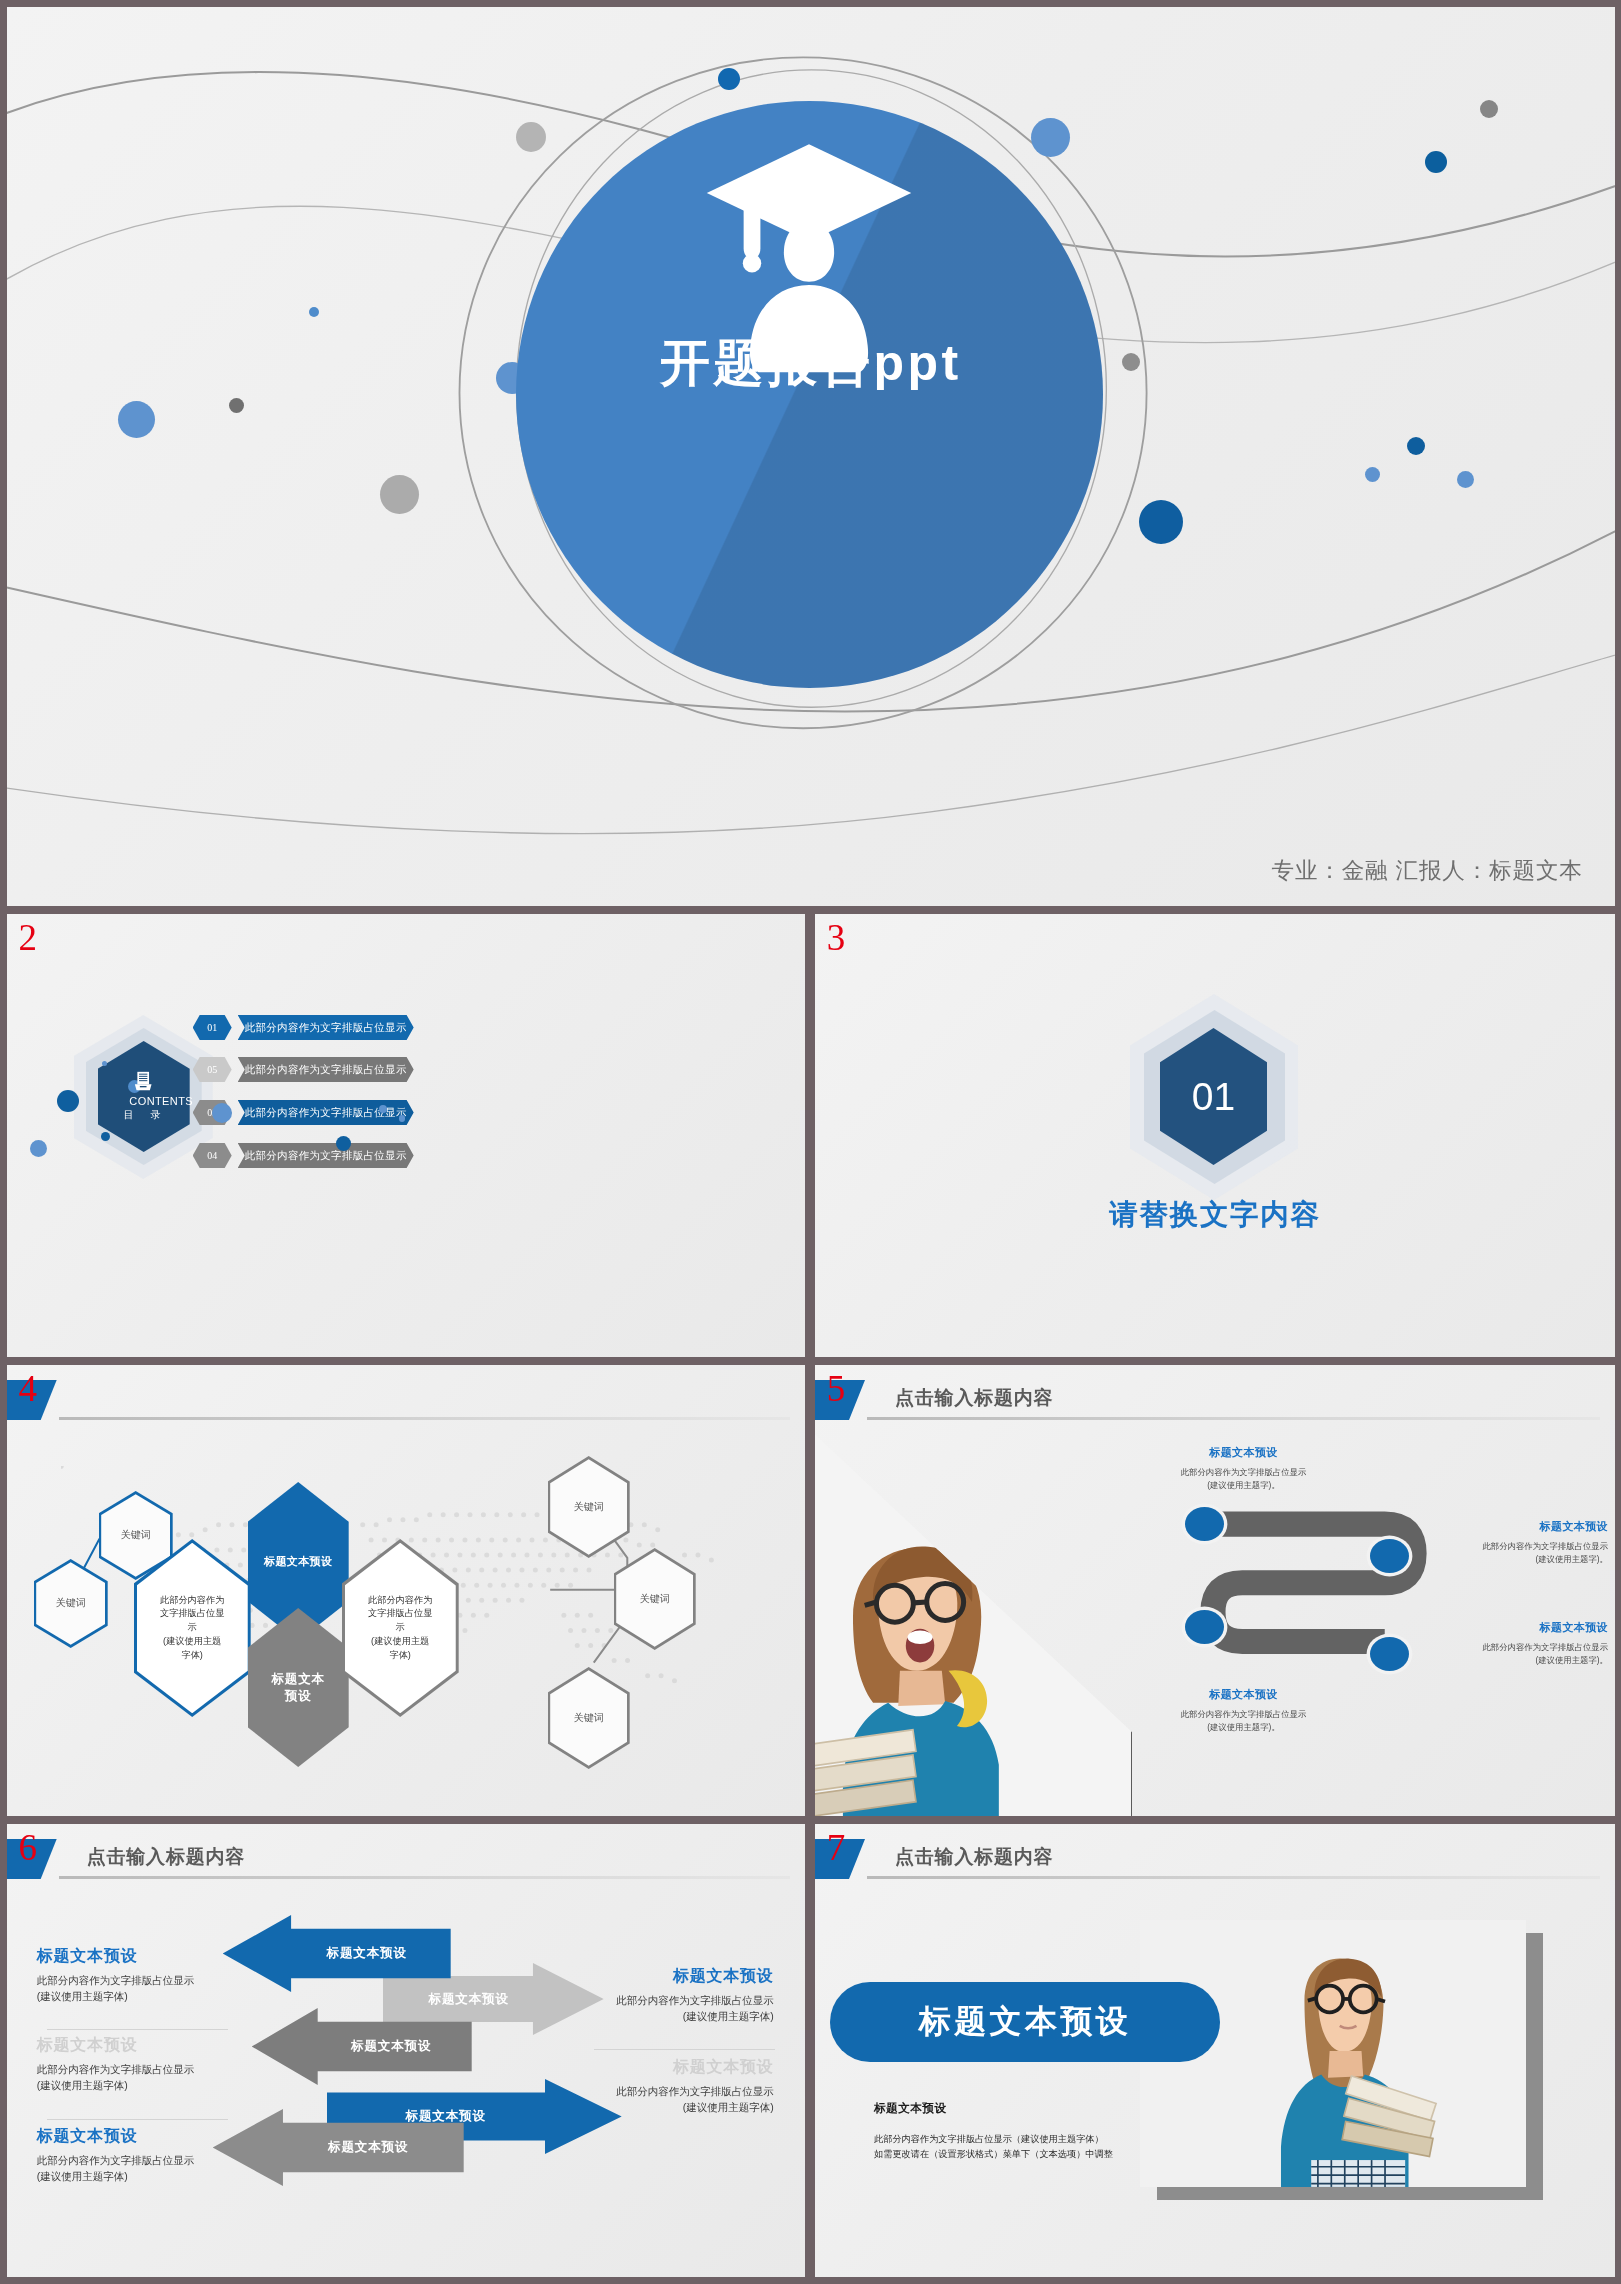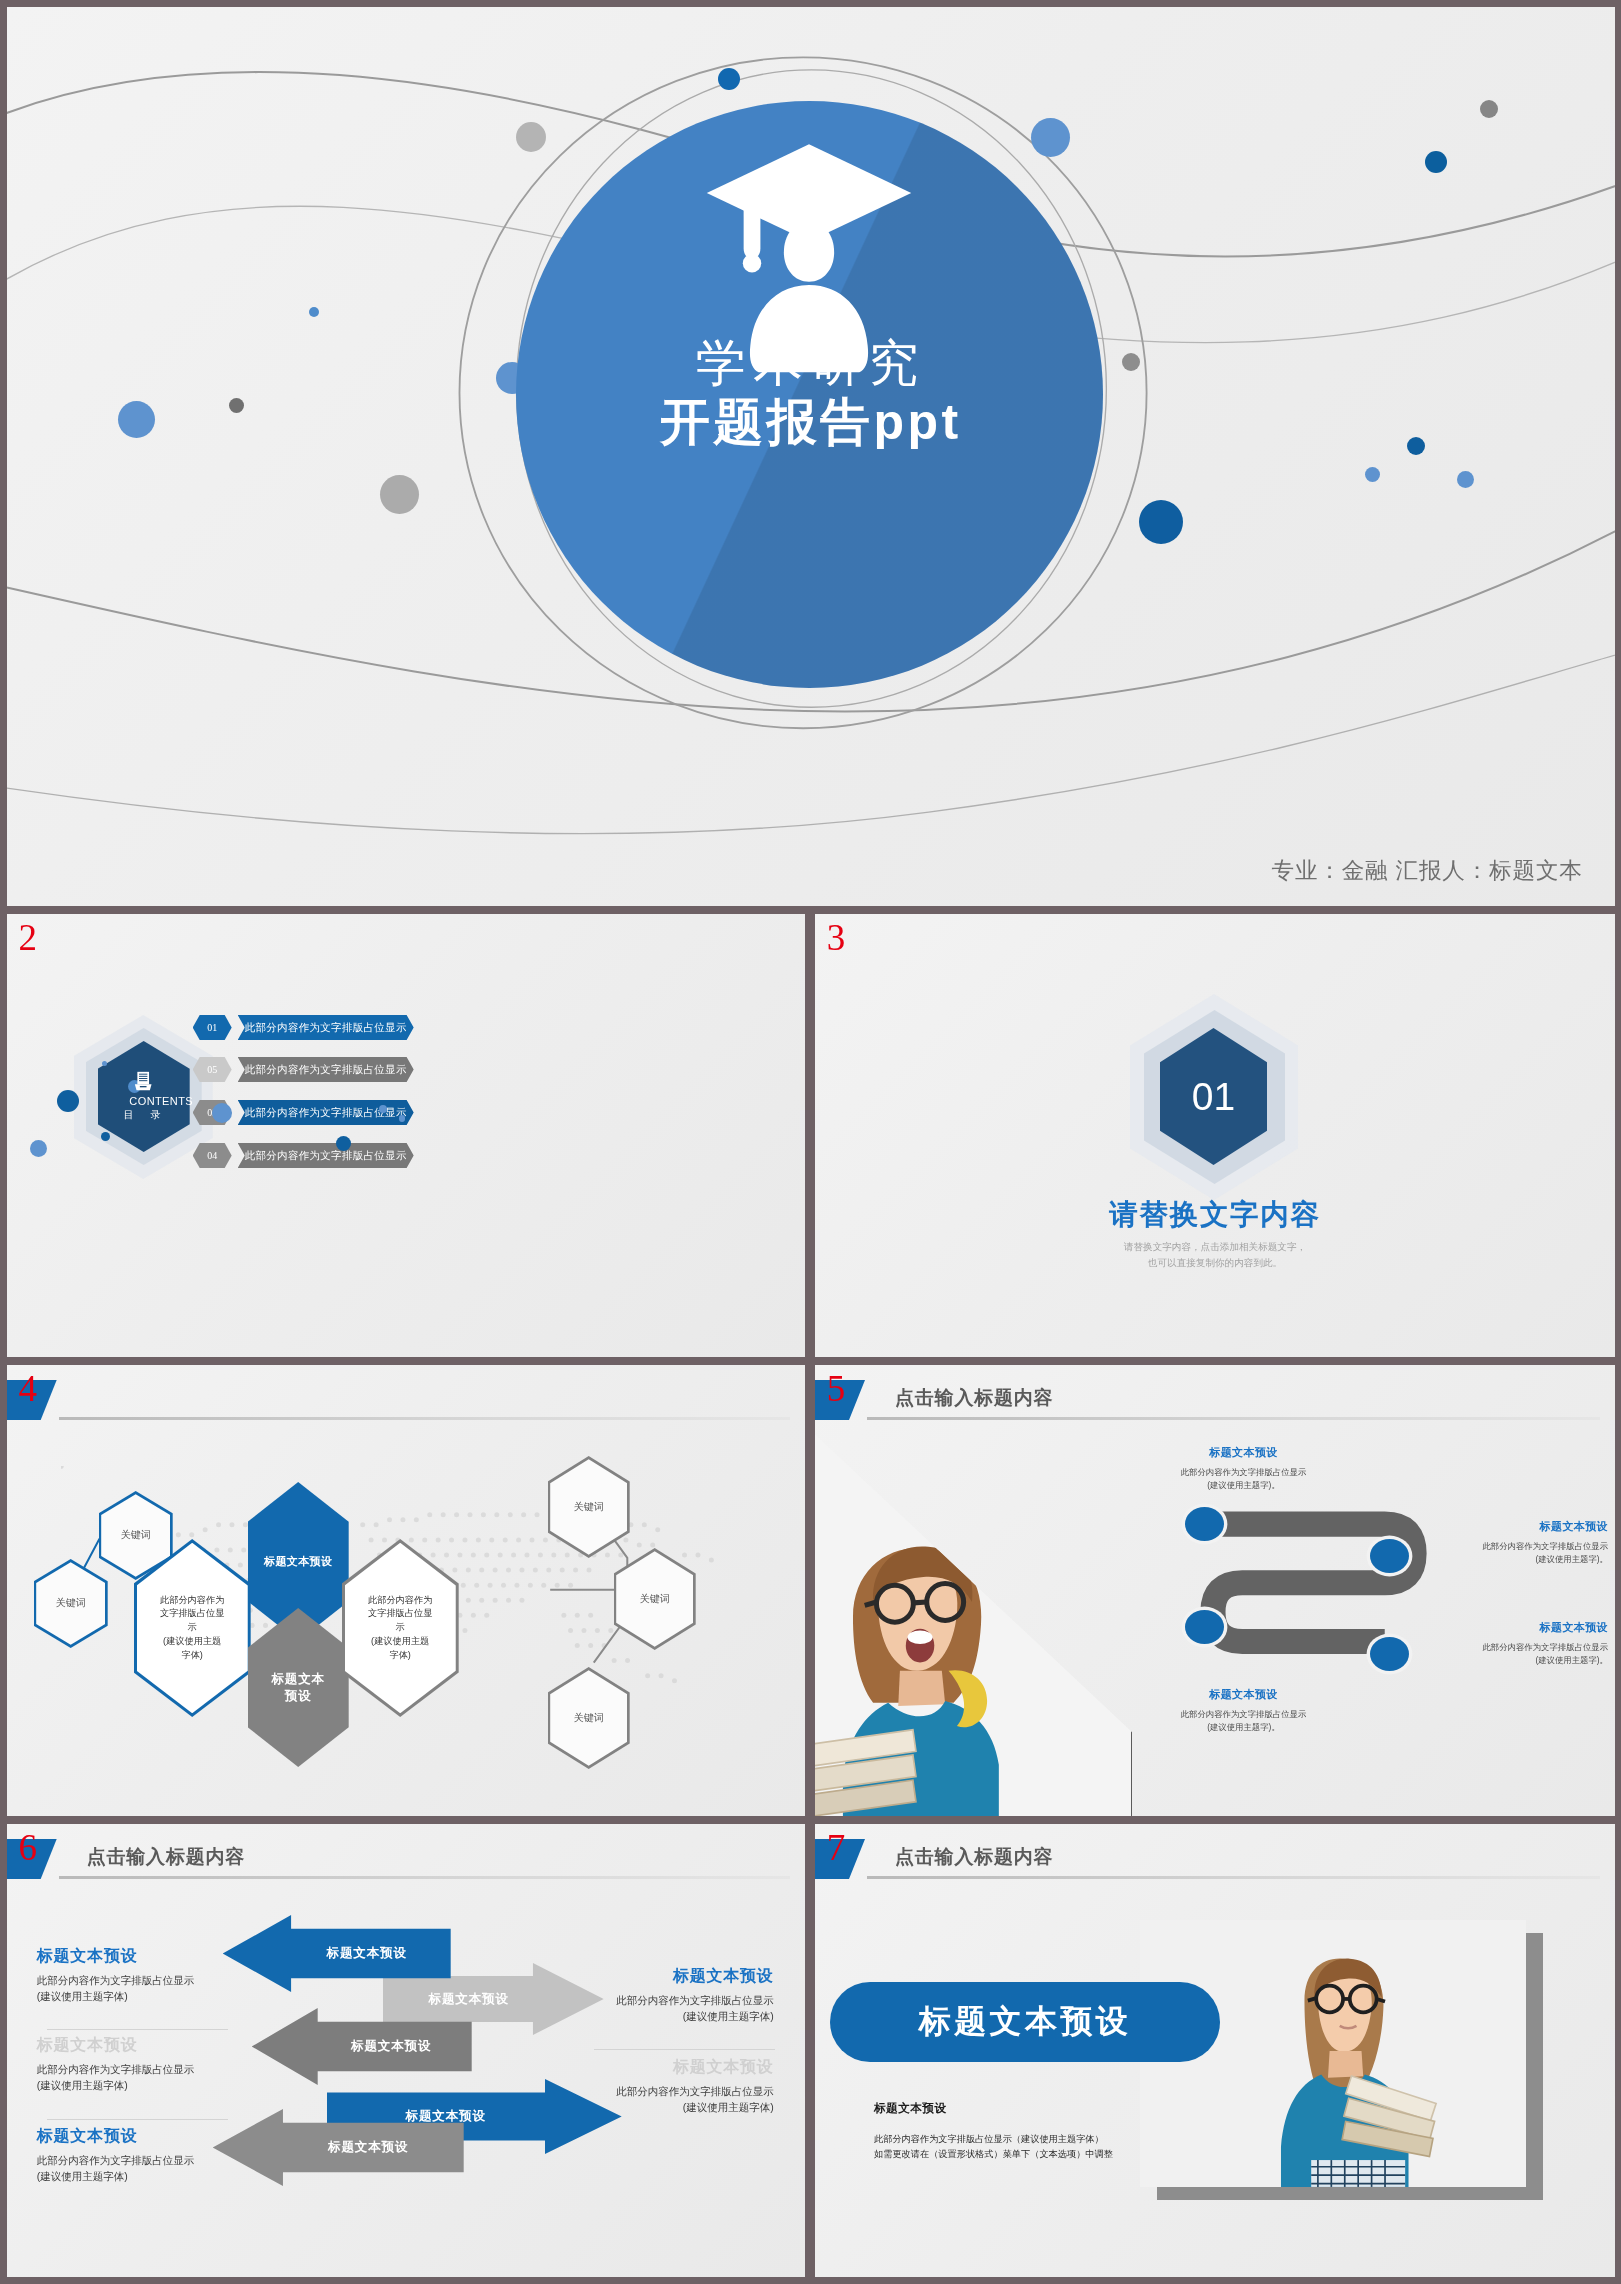--- a/index.html
+++ b/index.html
@@ -218,21 +218,20 @@
 
   <svg class="cap" width="218" height="243" viewBox="0 0 260 290" style="left:802px;top:134px;position:absolute;z-index:3;">
     <polygon points="130,4 252,62 130,120 8,62" fill="#ffffff"></polygon>
     <path d="M52,80 L52,128 C52,136 56,140 62,140 C68,140 72,136 72,128 L72,90 Z" fill="#ffffff"></path>
     <circle cx="62" cy="146" r="11" fill="#ffffff"></circle>
     <path d="M130,96 C112,96 100,112 100,133 C100,152 112,168 130,168 C148,168 160,152 160,133 C160,112 148,96 130,96 Z" fill="#ffffff"></path>
     <path d="M130,172 C92,172 64,200 60,244 C58,262 62,272 70,276 L190,276 C198,272 202,262 200,244 C196,200 168,172 130,172 Z" fill="#ffffff"></path>
   </svg>
 
   <div class="title-wrap">
-    <div class="t1">学术研究</div>
     <div class="t2">开题报告ppt</div>
   </div>
 
   <div class="footer">专业：金融  汇报人：标题文本</div>
 </div>
 
 <div class="slide" id="s2">
   <div class="slide-num">2</div>
 
   <div class="hex hexhalo1"></div>
@@ -284,24 +283,20 @@
 
 <div class="slide" id="s3">
   <div class="slide-num">3</div>
 
   <div class="hex hx1"></div>
   <div class="hex hx2"></div>
   <div class="hex hx3"></div>
   <div class="hnum">01</div>
 
   <div class="h-title">请替换文字内容</div>
-  <div class="h-sub">
-    <div>请替换文字内容，点击添加相关标题文字，</div>
-    <div>也可以直接复制你的内容到此。</div>
-  </div>
 </div>
 
 <div class="slide" id="s4">
   <div class="hdr-tab"></div>
   <div class="hdr-rule"></div>
   <div class="slide-num">4</div>
 
   <svg class="map-dots" width="704" height="302" viewBox="0 0 840 360" style="left:54px;top:101px;">
     <g fill="#c8c8c8">
       <g id="md">

